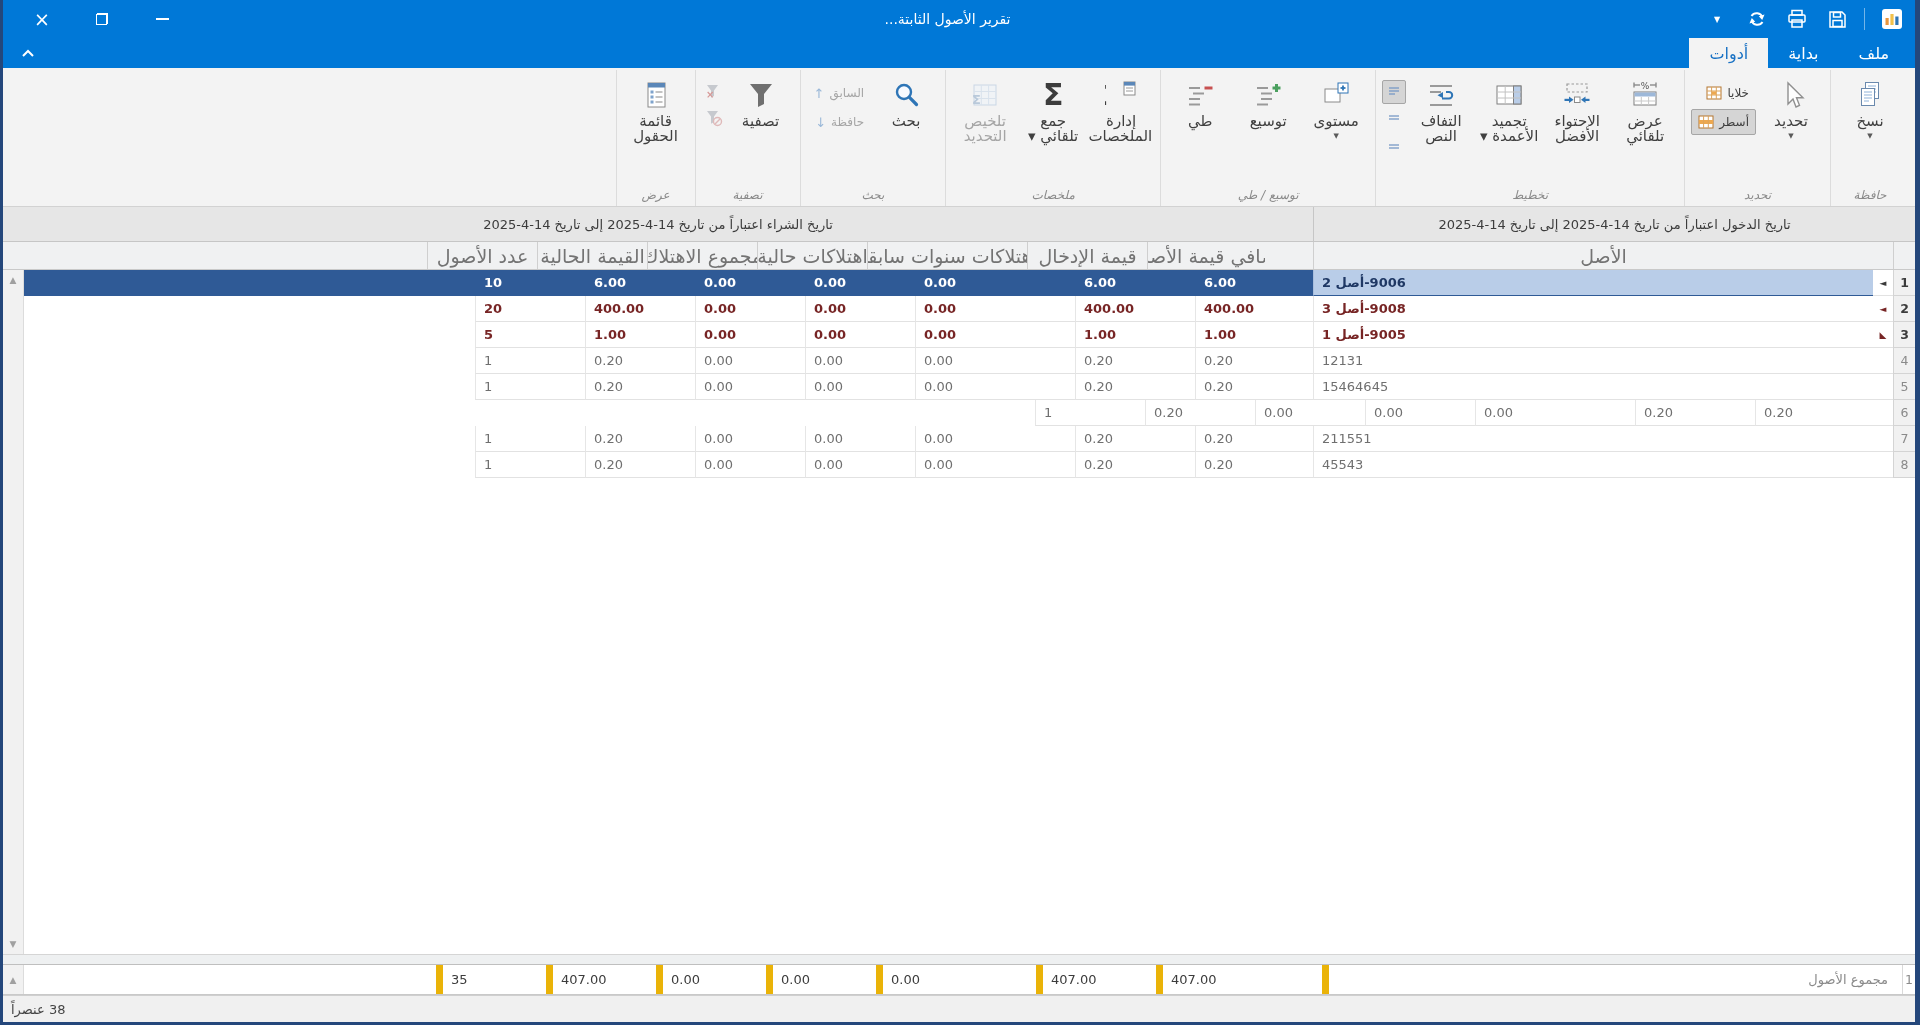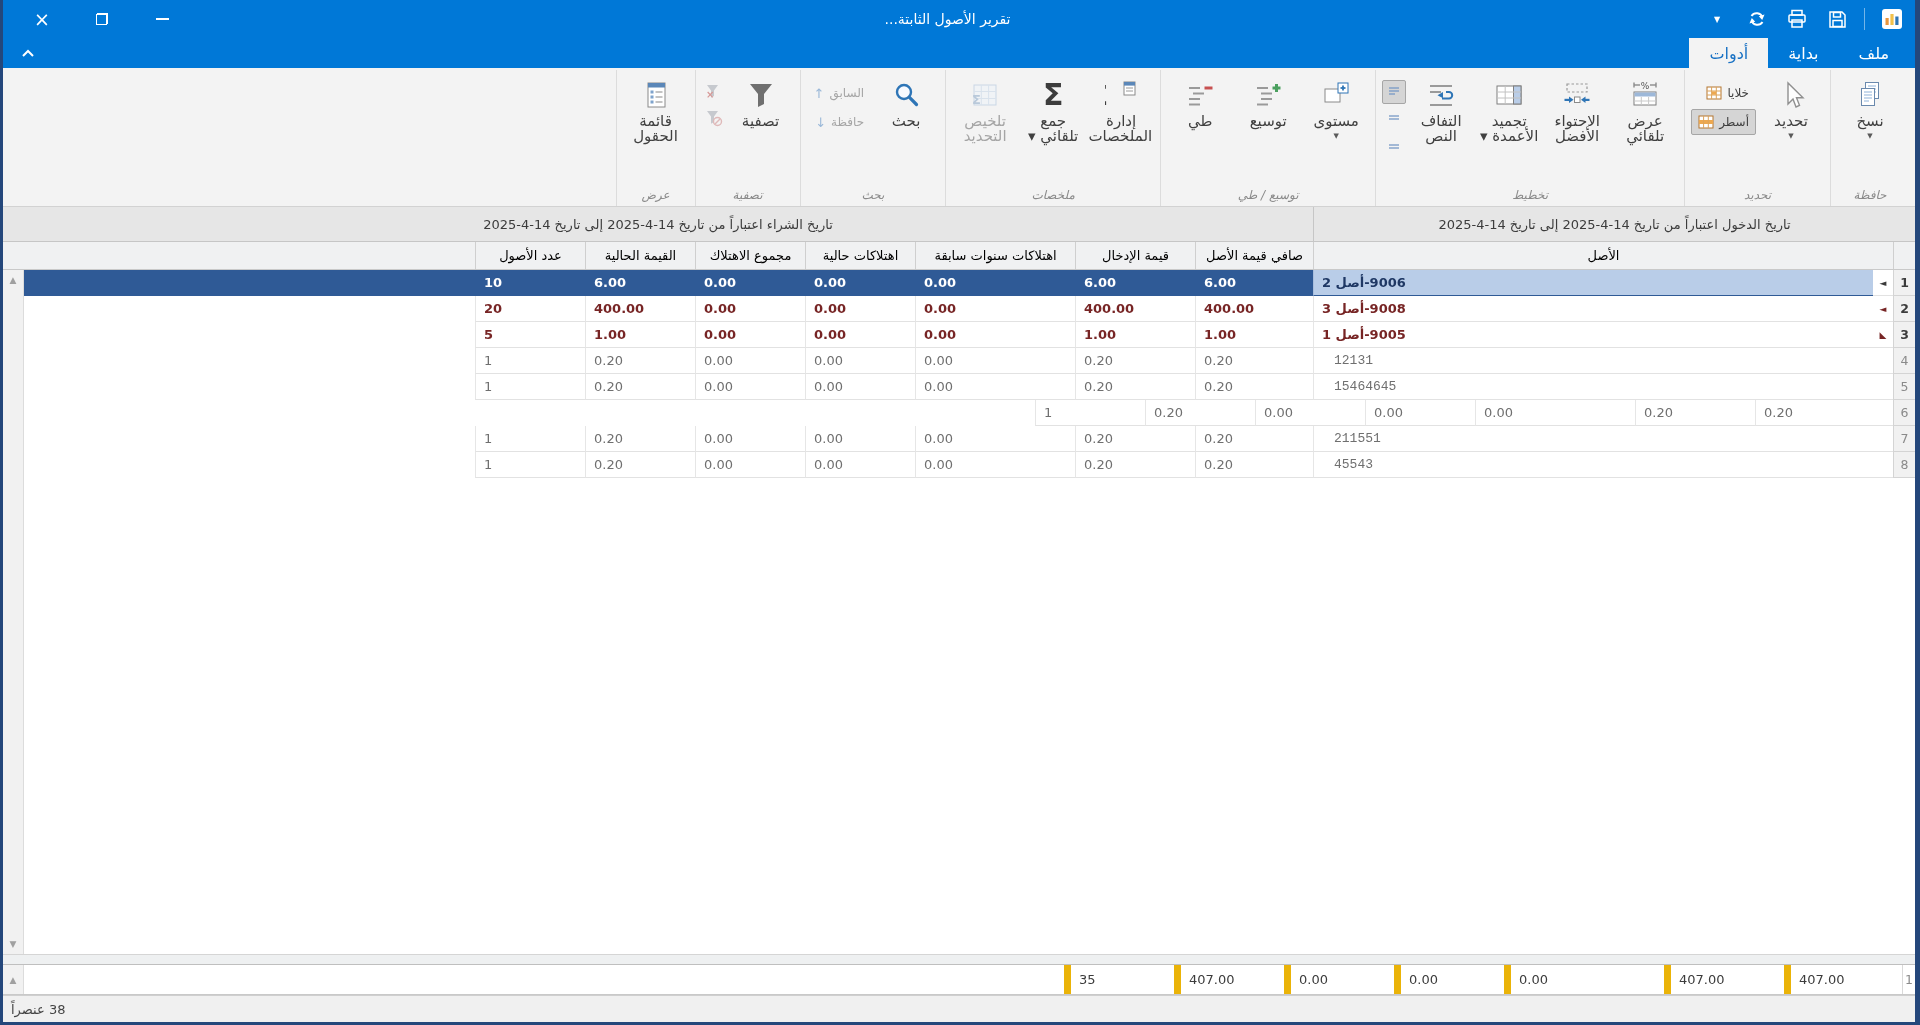--- a/index.html
+++ b/index.html
@@ -76,26 +76,26 @@
   .band-row{height:34px;flex:0 0 34px;background:#e6e6e6;display:flex;border-bottom:1px solid #c6c6c6;}
   .band-cell{
     display:flex;align-items:center;justify-content:center;font-size:13px;color:#3c3c3c;
     border-left:1px solid #c6c6c6;box-sizing:border-box;white-space:nowrap;overflow:hidden;
   }
   .band-entry{width:602px;flex:0 0 602px;}
   .band-purchase{flex:1;border-left:none;}
   .header-row{height:27px;flex:0 0 27px;background:#f0f1f2;display:flex;border-bottom:1px solid #c9c9c9;}
   .hcell{
     box-sizing:border-box;display:flex;align-items:center;justify-content:center;
-    font-size:13px;color:#000000;border-left:1px solid #cfcfcf;white-space:nowrap;overflow:hidden;
+    font-size:19px;color:#737373;border-left:1px solid #cfcfcf;white-space:nowrap;overflow:hidden;
   }
   .hcell.filler,.cell.filler{flex:1;border:none;background:transparent;}
   
   .c-ind{width:22px;flex:0 0 22px;}
-  .c-asset{width:580px;flex:0 0 580px;}
+  .c-asset{width:580px;flex:0 0 580px;margin-left:48px;}
   .c-strip{width:20px;flex:0 0 20px;}
   .c-asset-d{width:560px;flex:0 0 560px;}
   .c-net{width:118px;flex:0 0 118px;}
   .c-entry{width:120px;flex:0 0 120px;}
   .c-prev{width:160px;flex:0 0 160px;}
   .c-cur{width:110px;flex:0 0 110px;}
   .c-total{width:110px;flex:0 0 110px;}
   .c-val{width:110px;flex:0 0 110px;}
   .c-cnt{width:110px;flex:0 0 110px;}
   .grid-body{flex:1;display:flex;min-height:0;}
@@ -107,21 +107,21 @@
     white-space:nowrap;overflow:hidden;color:#6f6f6f;background:#fff;
   }
   .cell.ind{justify-content:center;background:#f1f1f1;border-left:1px solid #d4d4d4;border-bottom:1px solid #d4d4d4;color:#8a8a8a;padding:0 2px;font-size:12.5px;}
   .cell.strip{padding:0 2px;justify-content:center;font-size:9px;color:#3a3a3a;border-left:none;}
   .row.group .cell{font-weight:bold;color:#772525;}
   .row.group .cell.ind{color:#3c3c3c;}
   .row.selected .cell{background:#2f5a96;color:#fff;font-weight:bold;border-left-color:#2f5a96;border-bottom-color:#2f5a96;}
   .row.selected .cell.ind{background:#f1f1f1;color:#3c3c3c;border-left:1px solid #d4d4d4;border-bottom:1px solid #d4d4d4;}
   .row.selected .cell.strip{background:#fff;color:#3a3a3a;border-bottom:1px solid #e2e2e2;}
   .row.selected .cell.asset{background:#b9cde8;color:#1f3864;border-left-color:#a9bedd;}
-  .row.child .cell.asset{padding-left:20px;padding-right:52px;font-weight:normal;color:#6f6f6f;font-family:Liberation Mono, monospace;}
+  .row.child .cell.asset{padding-left:8px;padding-right:52px;font-weight:normal;color:#6f6f6f;}
   .row .cell.filler{border:none;background:#fff;}
   .row.selected .cell.filler{background:#2f5a96;}
   .gutter{
     flex:0 0 20px;background:#f1f1f1;border-right:1px solid #dcdcdc;
     display:flex;flex-direction:column;justify-content:space-between;align-items:center;
   }
   .scroll-btn{width:20px;height:20px;display:flex;align-items:center;justify-content:center;font-size:9px;color:#a0a0a0;}
   .sum-sep{height:9px;flex:0 0 9px;background:#eef0f1;border-top:1px solid #d5d5d5;border-bottom:1px solid #bfbfbf;}
   .summary-row{height:29px;flex:0 0 29px;display:flex;background:#fff;border-bottom:1px solid #c9c9c9;}
   .scell{
@@ -680,20 +680,21 @@
         </div>
       <div class="gutter">
         <div class="scroll-btn">▲</div>
         <div class="scroll-btn">▼</div>
       </div>
     </div>
 
     <div class="sum-sep"></div>
     <div class="summary-row">
       <div class="scell ind">1</div>
+      <div class="scell slabel c-asset">مجموع الأصول</div>
       <div class="scell c-net">407.00</div>
       <div class="scell c-entry">407.00</div>
       <div class="scell c-prev">0.00</div>
       <div class="scell c-cur">0.00</div>
       <div class="scell c-total">0.00</div>
       <div class="scell c-val">407.00</div>
       <div class="scell c-cnt">35</div>
       <div class="scell filler"></div>
       <div class="sum-gutter">
           <span class="scroll-btn" style="height:auto;">▲</span>

